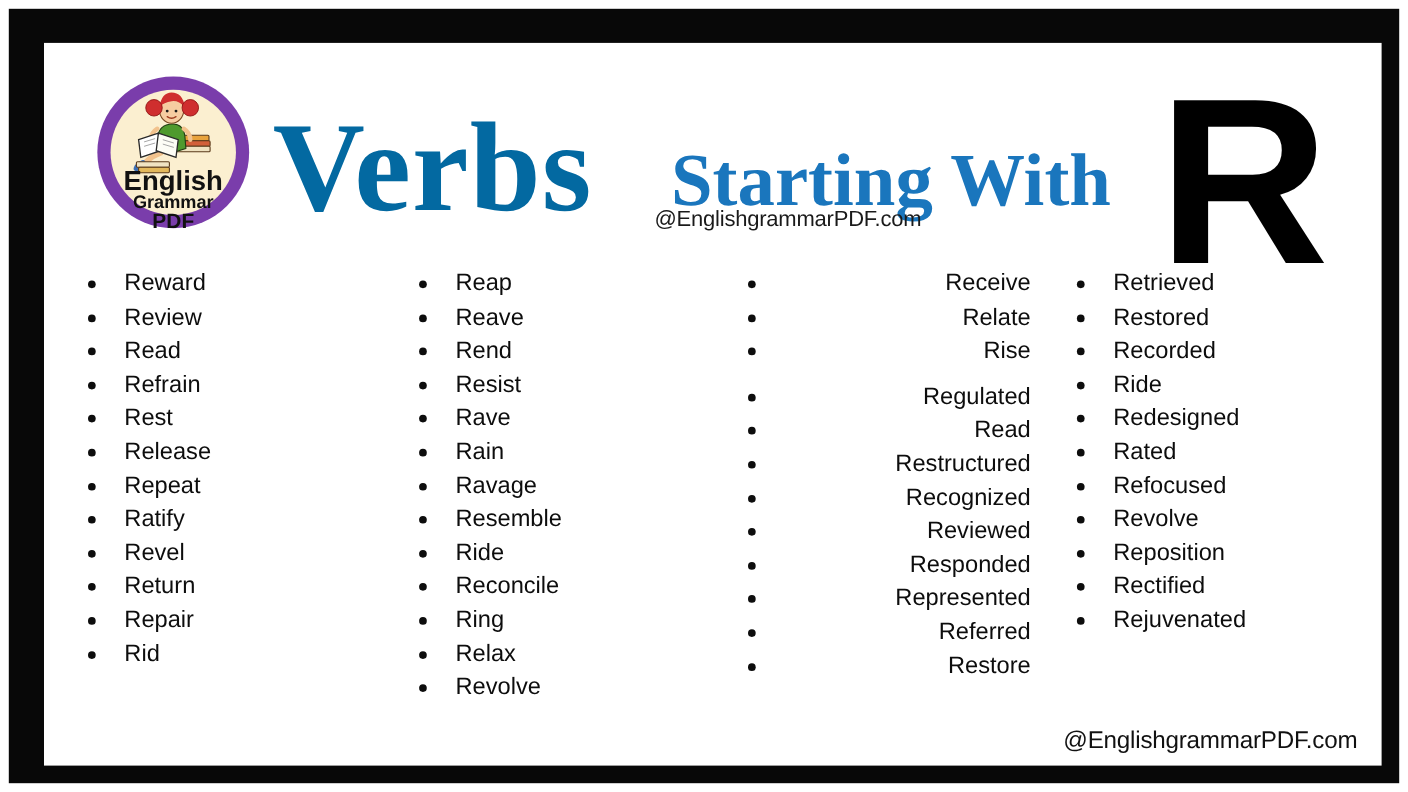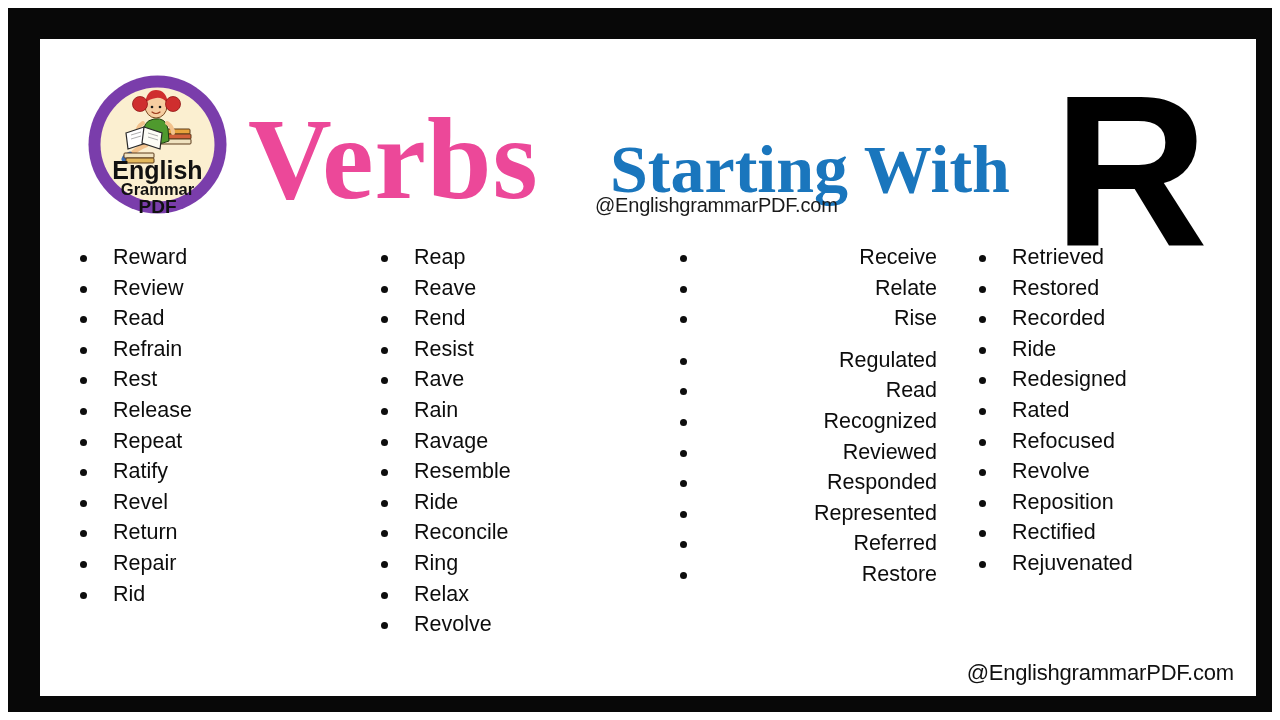--- a/index.html
+++ b/index.html
@@ -38,21 +38,21 @@
     width: 1216px;
     height: 657px;
     background: #ffffff;
     box-sizing: border-box;
   }
 
   
   #header {
     position: absolute;
     left: 0;
-    top: 18px;
+    top: 12px;
     width: 1184px;
     height: 200px;
     text-align: center;
   }
 
   
   #logo {
     position: absolute;
     left: 46px;
     top: 16px;
@@ -66,21 +66,21 @@
     position: absolute;
     white-space: nowrap;
     line-height: 1;
     font-family: "Liberation Serif", "DejaVu Serif", serif;
   }
   #title-verbs {
     left: 208px;
     top: 44px;
     font-size: 116px;
     font-weight: 700;
-    color: #ec4899;
+    color: #0369a1;
     letter-spacing: 1px;
   }
   #title-starting-with {
     left: 570px;
     top: 78px;
     font-size: 68px;
     font-weight: 700;
     color: #1a76bd;
     letter-spacing: 0px;
   }
@@ -261,20 +261,21 @@
         <div class="column col-3">
           <ul class="word-list">
             <li class="word-item"><span class="bullet"></span><span>Receive</span></li>
             <li class="word-item"><span class="bullet"></span><span>Relate</span></li>
             <li class="word-item"><span class="bullet"></span><span>Rise</span></li>
           </ul>
           <div class="group-gap"></div>
           <ul class="word-list">
             <li class="word-item"><span class="bullet"></span><span>Regulated</span></li>
             <li class="word-item"><span class="bullet"></span><span>Read</span></li>
+            <li class="word-item"><span class="bullet"></span><span>Restructured</span></li>
             <li class="word-item"><span class="bullet"></span><span>Recognized</span></li>
             <li class="word-item"><span class="bullet"></span><span>Reviewed</span></li>
             <li class="word-item"><span class="bullet"></span><span>Responded</span></li>
             <li class="word-item"><span class="bullet"></span><span>Represented</span></li>
             <li class="word-item"><span class="bullet"></span><span>Referred</span></li>
             <li class="word-item"><span class="bullet"></span><span>Restore</span></li>
           </ul>
         </div>
 
         <div class="column col-4">

